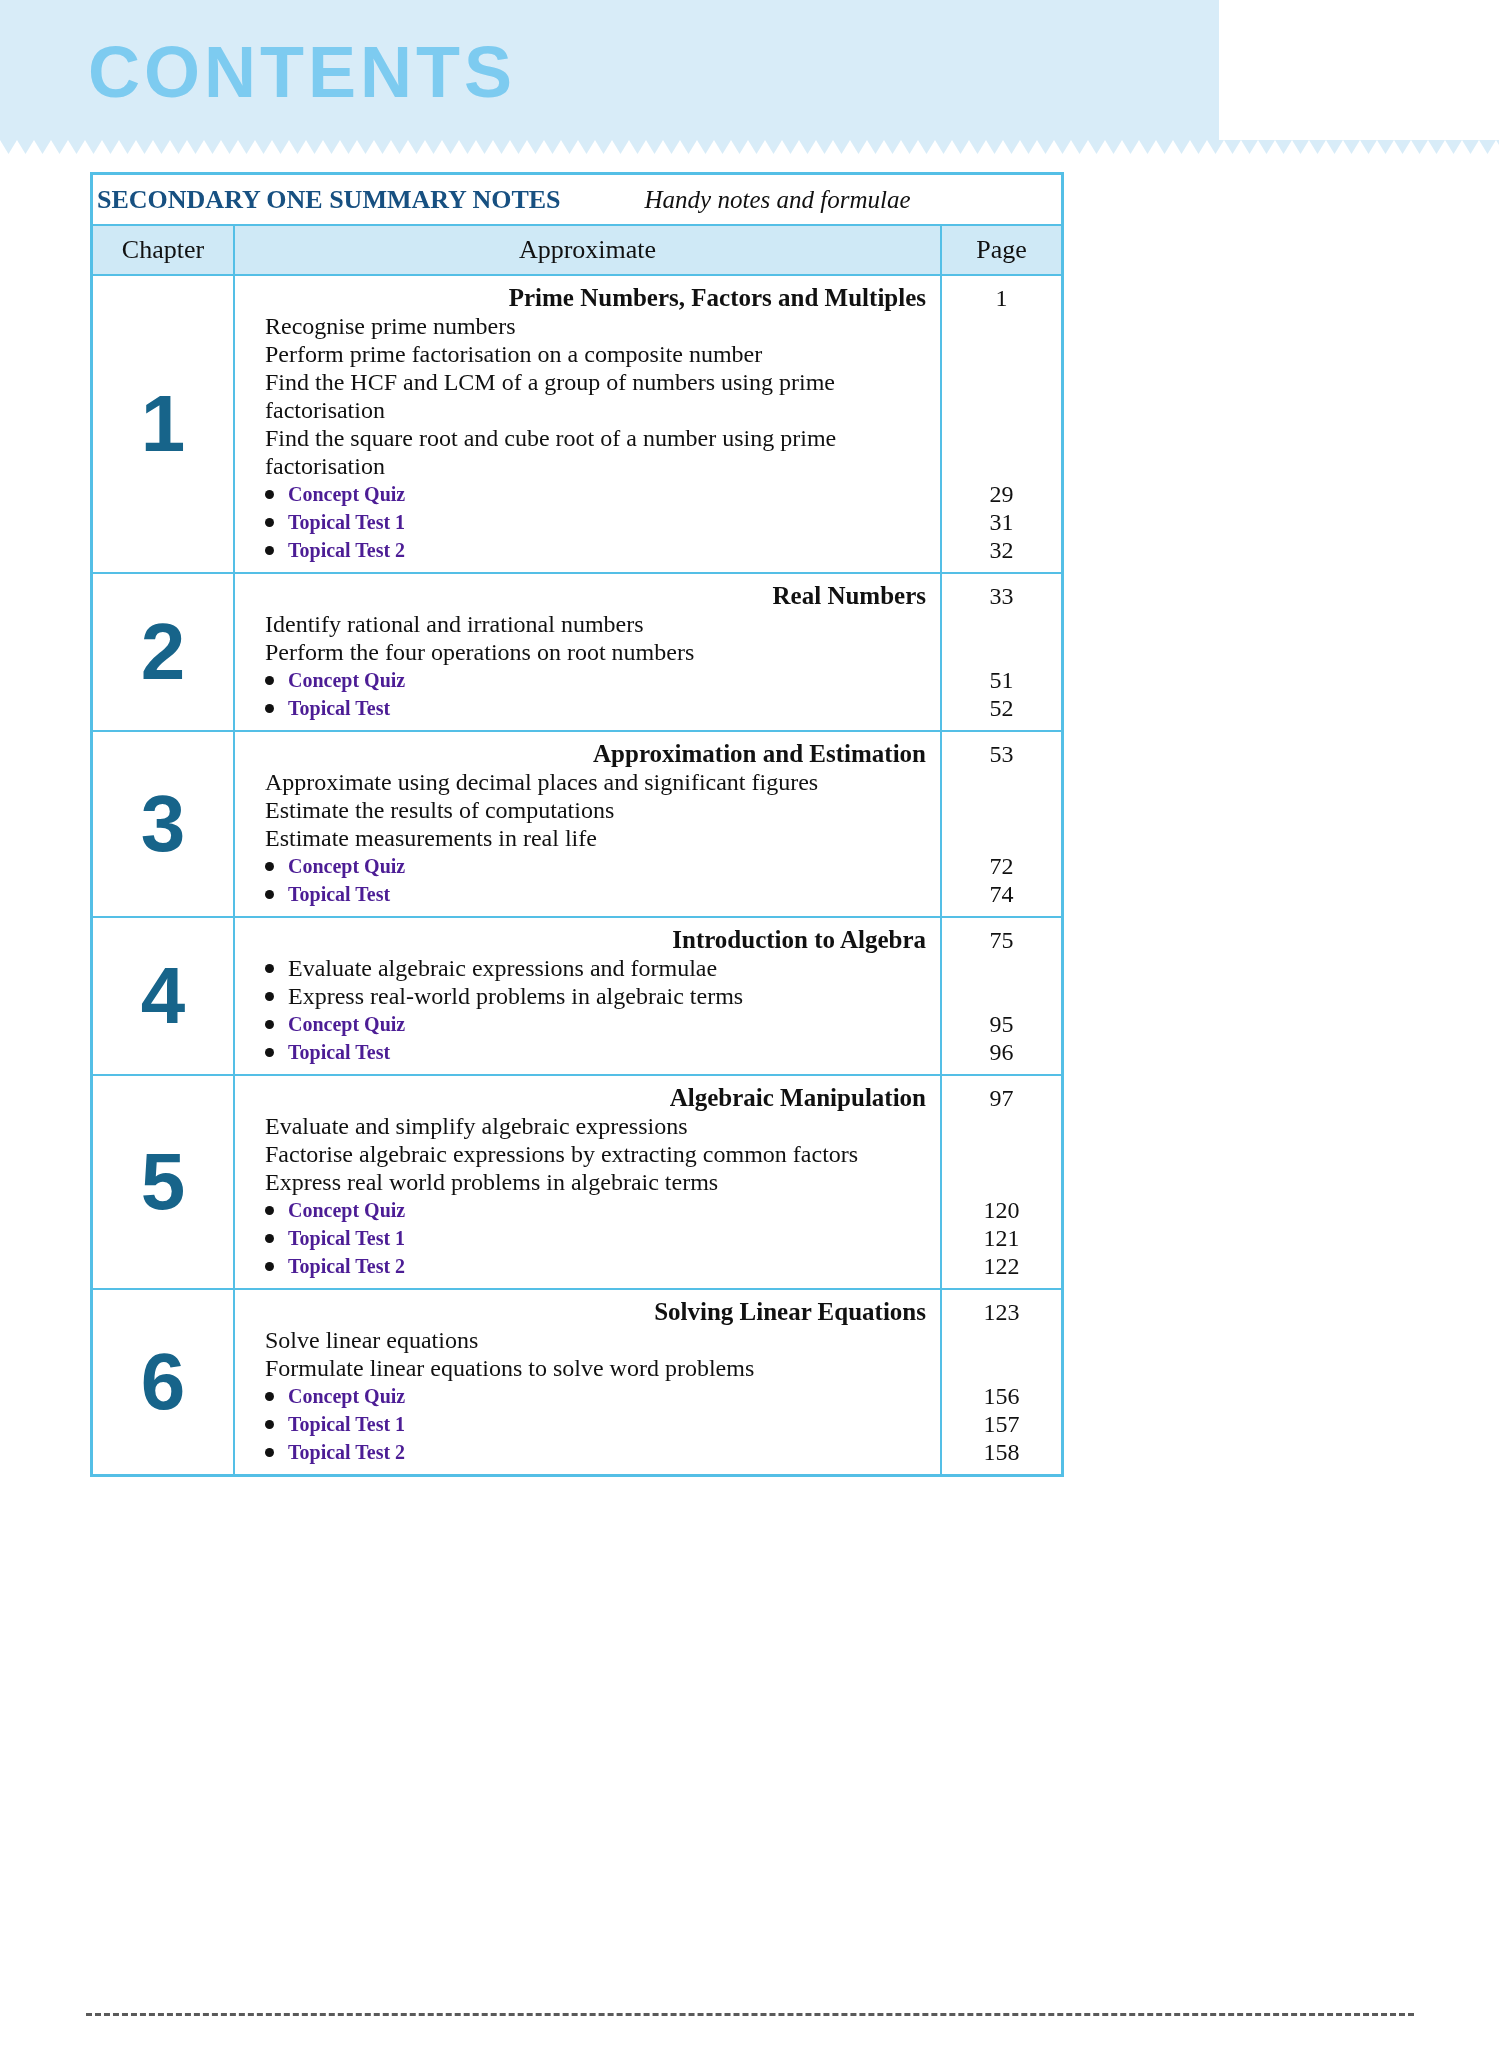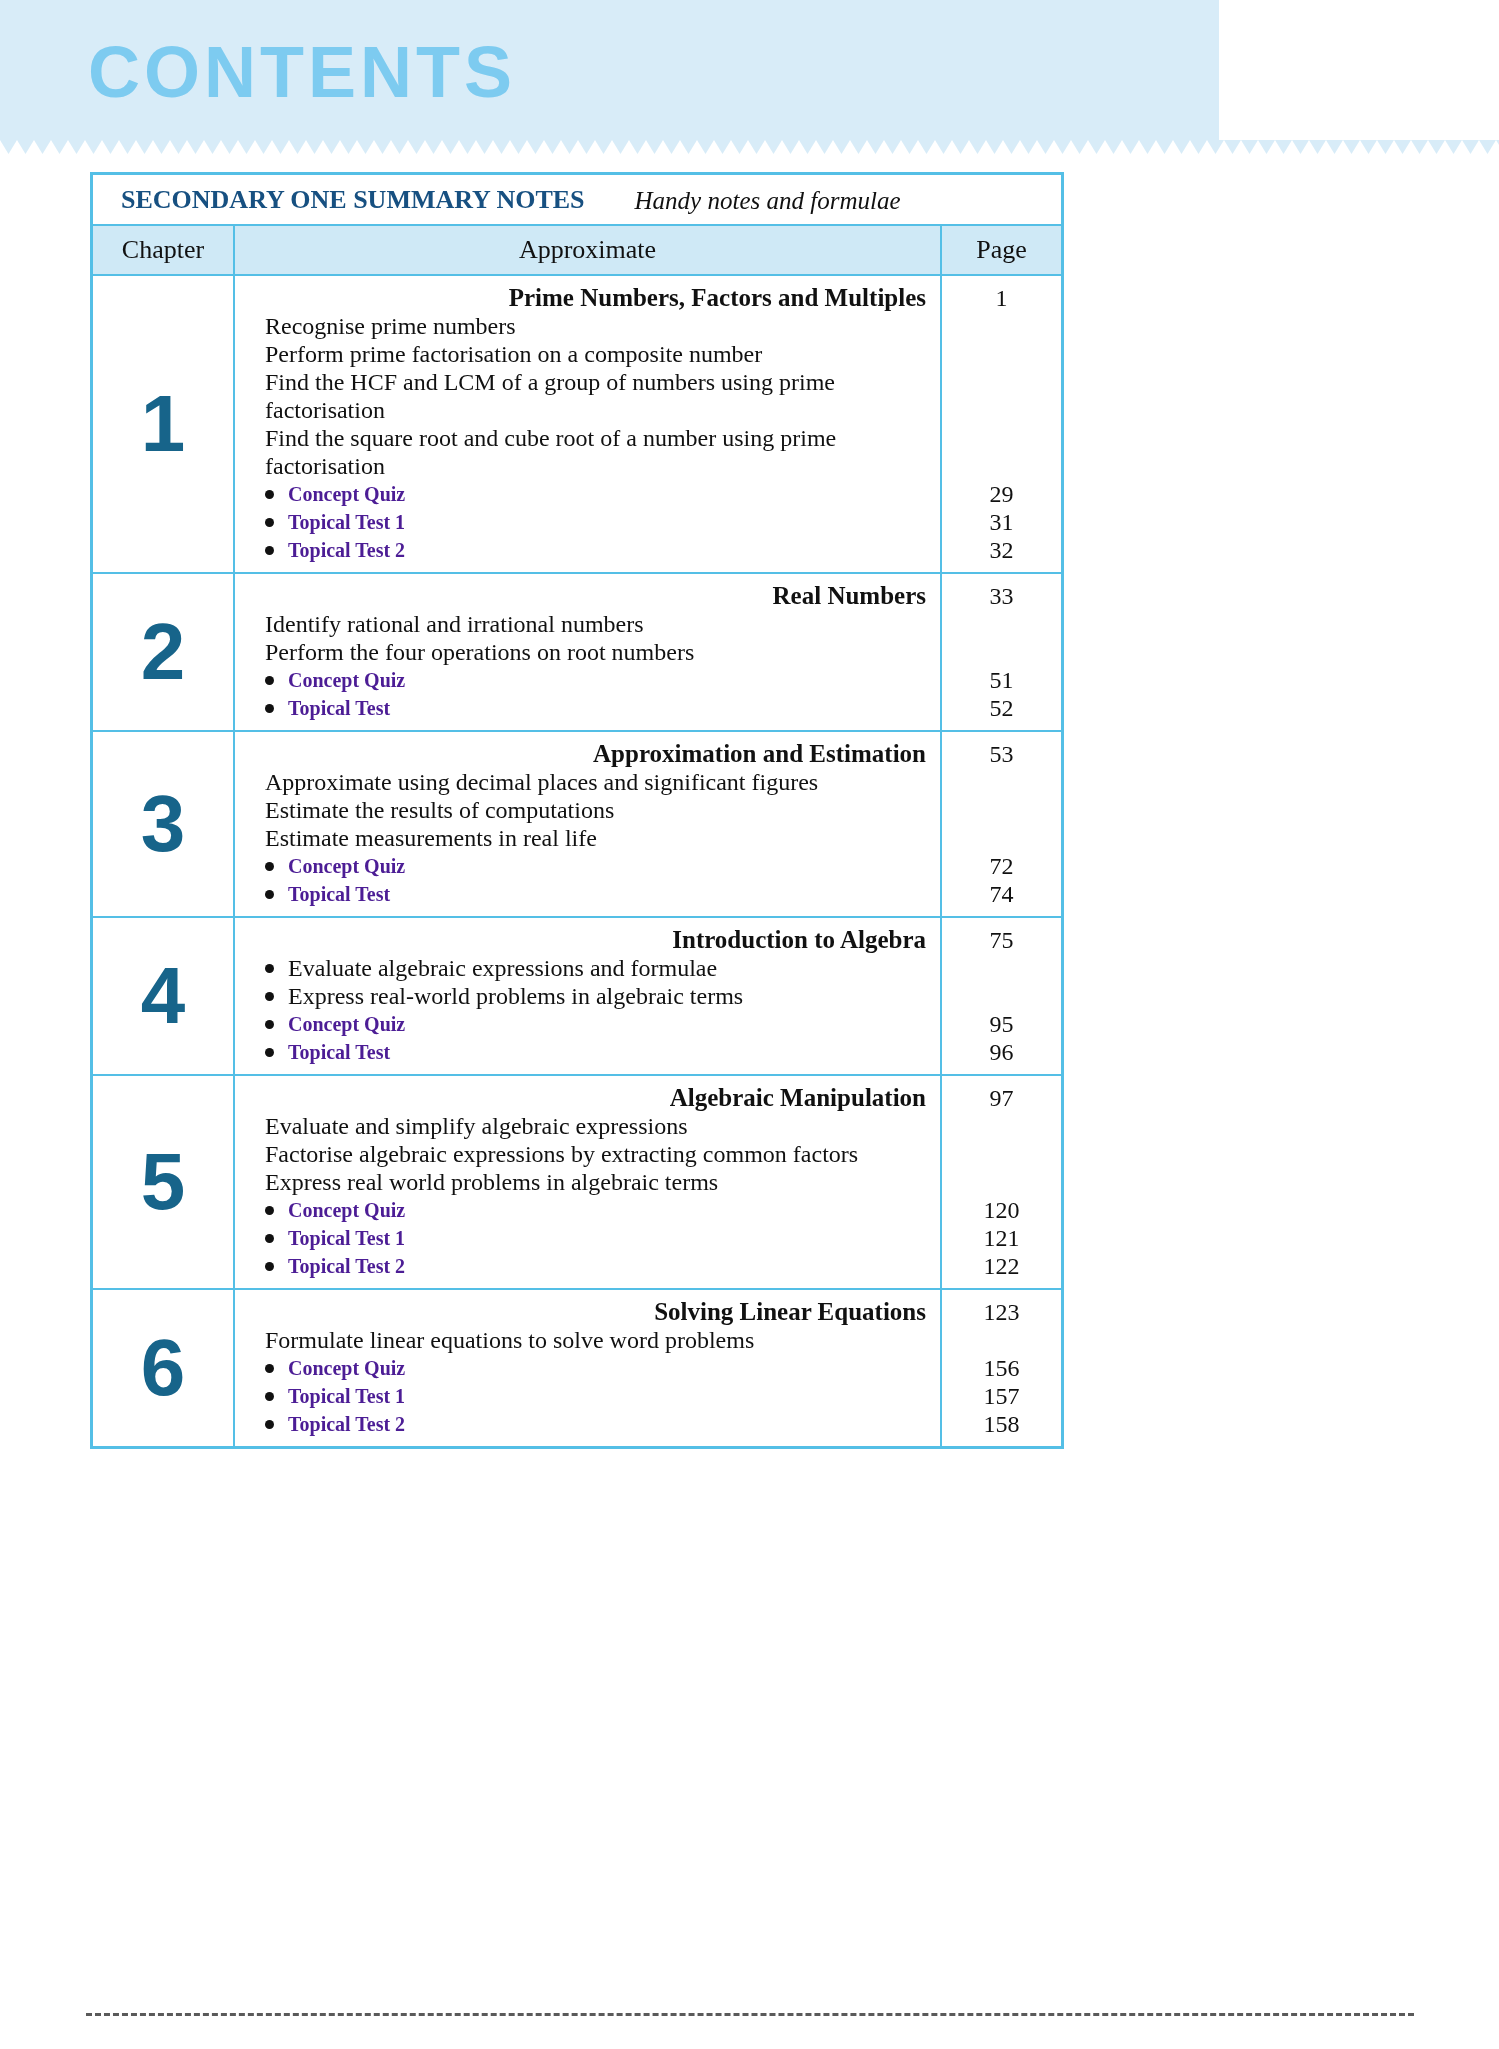--- a/index.html
+++ b/index.html
@@ -41,23 +41,24 @@
   .toc-table {
     position: absolute;
     left: 90px; top: 172px;
     width: 968px;
     border: 3px solid #54bfe6;
     background: #ffffff;
   }
 
   .caption-row {
     display: flex;
-    align-items: flex-end;
-    padding: 10px 12px 9px 28px;
+    align-items: center;
+    padding: 10px 12px 9px 4px;
     background: #ffffff;
+    gap: 34px;
   }
   .series-title {
     font-weight: bold;
     font-size: 26px;
     color: #175081;
     white-space: nowrap;
   }
   .series-subtitle {
     font-style: italic;
     font-size: 25px;
@@ -353,20 +354,23 @@
               <div class="page-num">121</div>
               <div class="page-num">122</div>
             </div>
           </div>
         </div>
         <div class="row chapter-row">
           <div class="vcell chapter-cell">6</div>
           <div class="vcell objectives-cell">
             <div class="obj-title">Solving Linear Equations</div>
             <div class="obj-line">
+              <span class="obj-text">Solve linear equations</span>
+            </div>
+            <div class="obj-line">
               <span class="obj-text">Formulate linear equations to solve word problems</span>
             </div>
             <div class="assess-line">
               <span class="dot"></span>
               <span class="assess-label">Concept Quiz</span>
             </div>
             <div class="assess-line">
               <span class="dot"></span>
               <span class="assess-label">Topical Test 1</span>
             </div>

